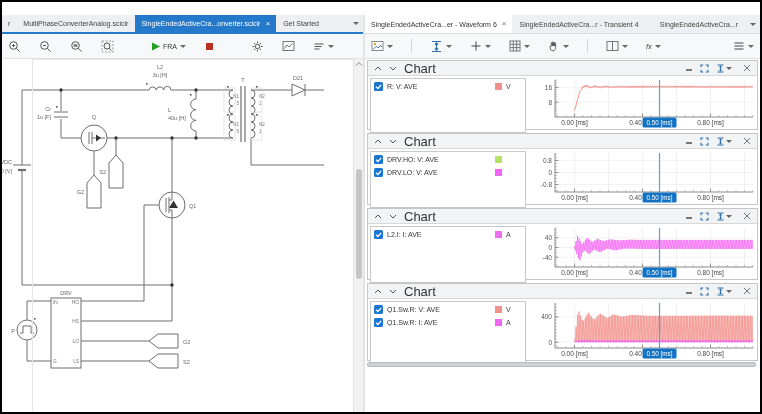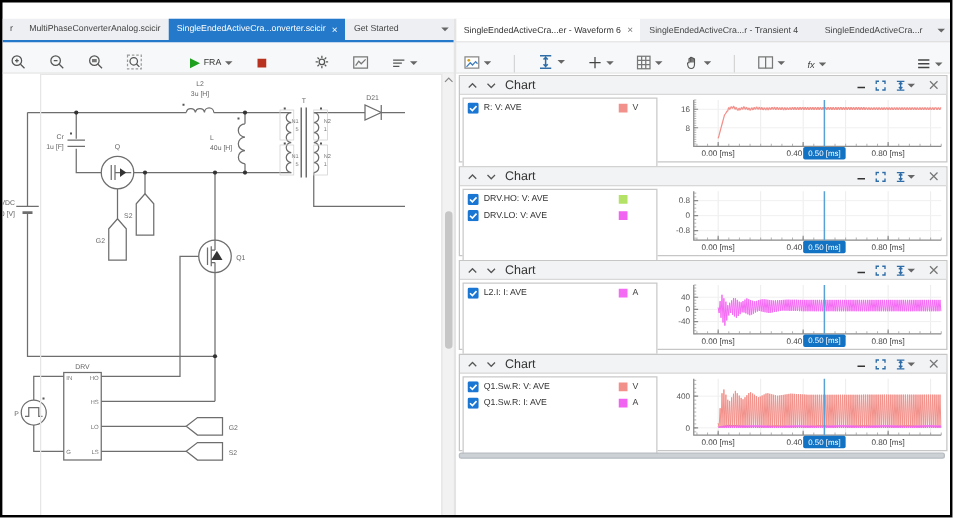--- a/index.html
+++ b/index.html
@@ -14,21 +14,21 @@
   .tab{display:flex;align-items:center;padding:0 6px;font-size:7px;color:#444;white-space:nowrap;margin-right:1px;overflow:hidden;}
   .tab .close{margin-left:5px;font-size:8px;line-height:1;cursor:default;}
   .tab.active-blue{background:#2579CA;color:#fff;}
   .tab.active-blue .close{color:#fff;}
   .tab.active-white{background:#fff;color:#333;}
   .tab-stub{max-width:14px;}
   .ovf{display:flex;align-items:center;padding:0 4px;margin-left:auto;}
   .ovf2{display:flex;align-items:center;padding:0 4px;}
   
   .toolbar{position:absolute;top:32px;height:25px;background:#f7f8f9;border-bottom:1px solid #e2e2e2;
-    display:flex;align-items:flex-end;gap:14px;box-sizing:border-box;padding:0 4px;}
+    display:flex;align-items:center;gap:14px;box-sizing:border-box;padding:0 4px;}
   .toolbar.tb-left{left:0;width:361px;}
   .toolbar.tb-right{left:363px;width:395px;}
   .tbtn{display:flex;align-items:center;gap:2px;padding:2px;border-radius:2px;}
   .sep{width:1px;height:14px;background:#d5d5d5;margin:0 2px;}
   .caret{width:0;height:0;border-left:3px solid transparent;border-right:3px solid transparent;border-top:3.5px solid #666;margin-left:1px;}
   .runlabel{font-size:7px;color:#333;}
   .fxlabel{font-size:7.5px;font-style:italic;color:#444;}
   .btn-group{display:flex;border:1px solid #c2c2c2;border-radius:3px;overflow:hidden;background:#fff;}
   .gbtn{width:20px;height:18px;display:flex;align-items:center;justify-content:center;}
   .gbtn.sel{box-shadow:inset 0 0 0 1px #9a9a9a;border-radius:3px;}
@@ -37,21 +37,21 @@
   .canvas{position:absolute;left:0;top:57px;width:361px;height:353px;background:#fff;}
   .sheet{position:absolute;left:30px;top:0;width:321px;height:352px;border-top:1px solid #e6e6e6;border-left:1px solid #e6e6e6;}
   .vscroll{position:absolute;right:0;top:0;width:10px;height:353px;background:#f2f2f2;border-left:1px solid #e3e3e3;box-sizing:border-box;}
   .varrow{position:absolute;left:1px;top:2px;}
   .vthumb{position:absolute;left:1.5px;top:110px;width:6px;height:110px;background:#c6c6c6;border-radius:3px;}
   .splitter{position:absolute;left:361px;top:13px;width:2px;height:397px;background:#e4e4e4;}
   
   .panels{position:absolute;left:363px;top:57px;width:395px;height:353px;background:#fff;box-sizing:border-box;padding:1px 2px 0 2px;}
   .panel{position:relative;margin-bottom:3px;border:1px solid #c6c6c6;background:#fff;box-sizing:border-box;}
   .phead{height:14px;background:#f2f3f4;border-bottom:1px solid #d8d8d8;display:flex;align-items:center;padding:0 4px;gap:3px;}
-  .ptitle{font-size:10px;color:#333;margin-left:2px;}
+  .ptitle{font-size:13px;color:#333;margin-left:2px;}
   .spacer{flex:1;}
   .hic{display:flex;align-items:center;padding:0 2px;}
   .pbody{display:flex;padding:2px;gap:3px;}
   .legend{width:158px;border:1px solid #c9c9c9;background:#fff;box-sizing:border-box;padding-top:1px;}
   .lrow{display:flex;align-items:center;gap:4px;padding:2px 3px;font-size:7px;color:#333;}
   .lrow .name{flex:1;white-space:nowrap;overflow:hidden;}
   .swatch{width:7px;height:7px;flex:none;}
   .unit{width:16px;color:#444;flex:none;}
   .plot{flex:1;position:relative;}
   .hbar{position:absolute;left:365px;top:360px;width:389px;height:5px;background:#ccd1d6;border:1px solid #b7bcc1;border-radius:2px;box-sizing:border-box;}

